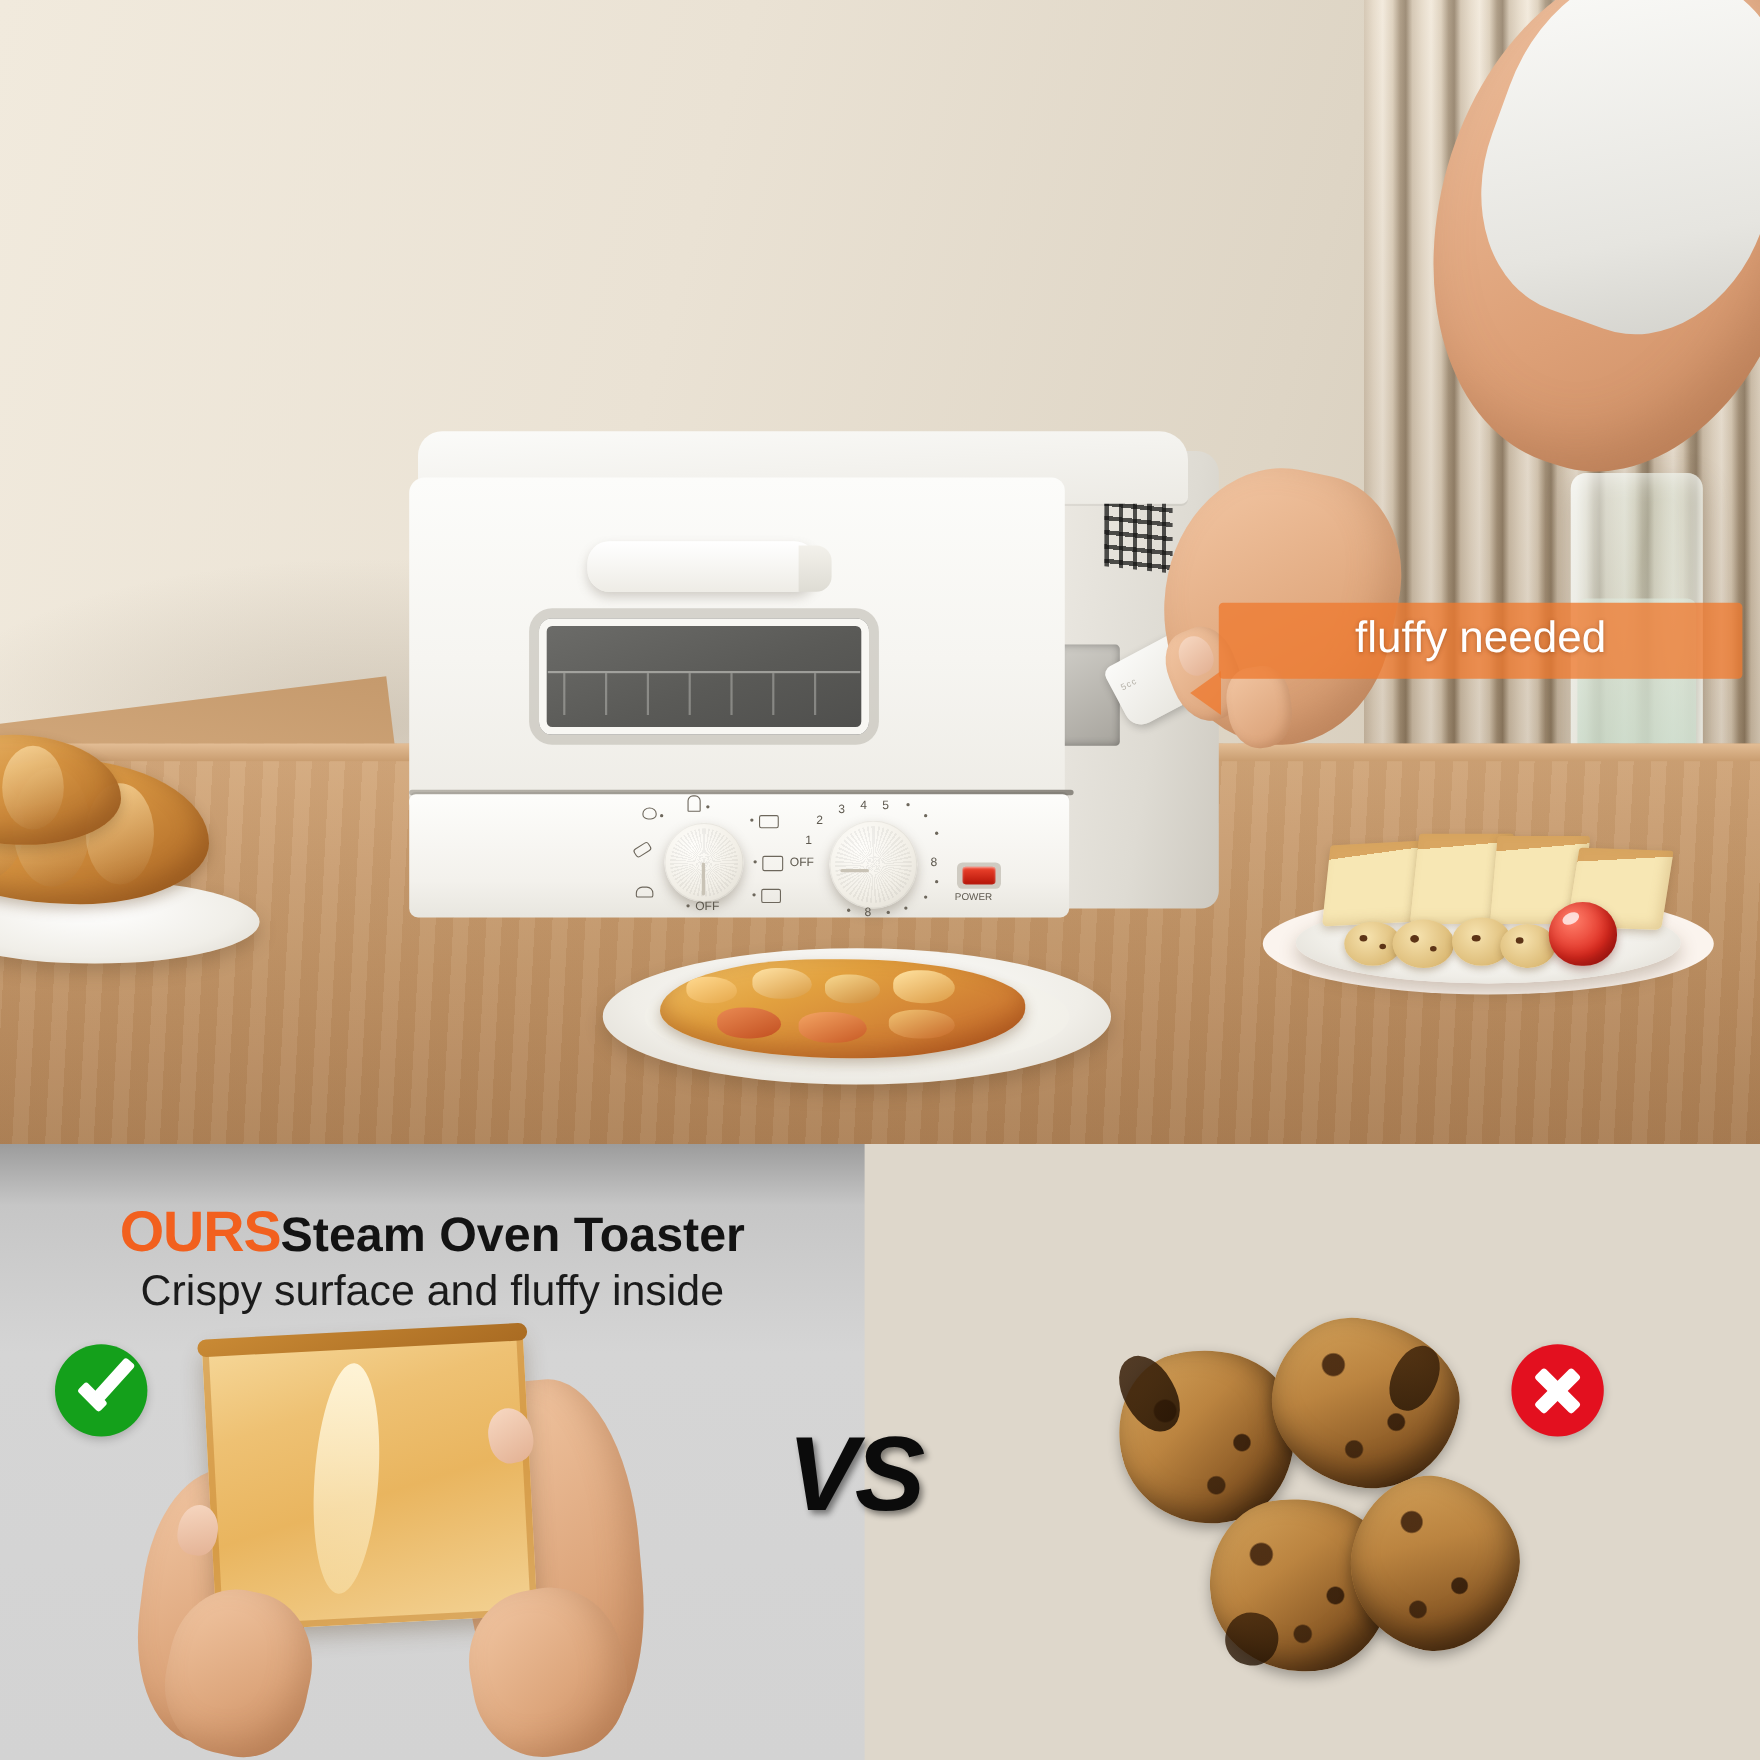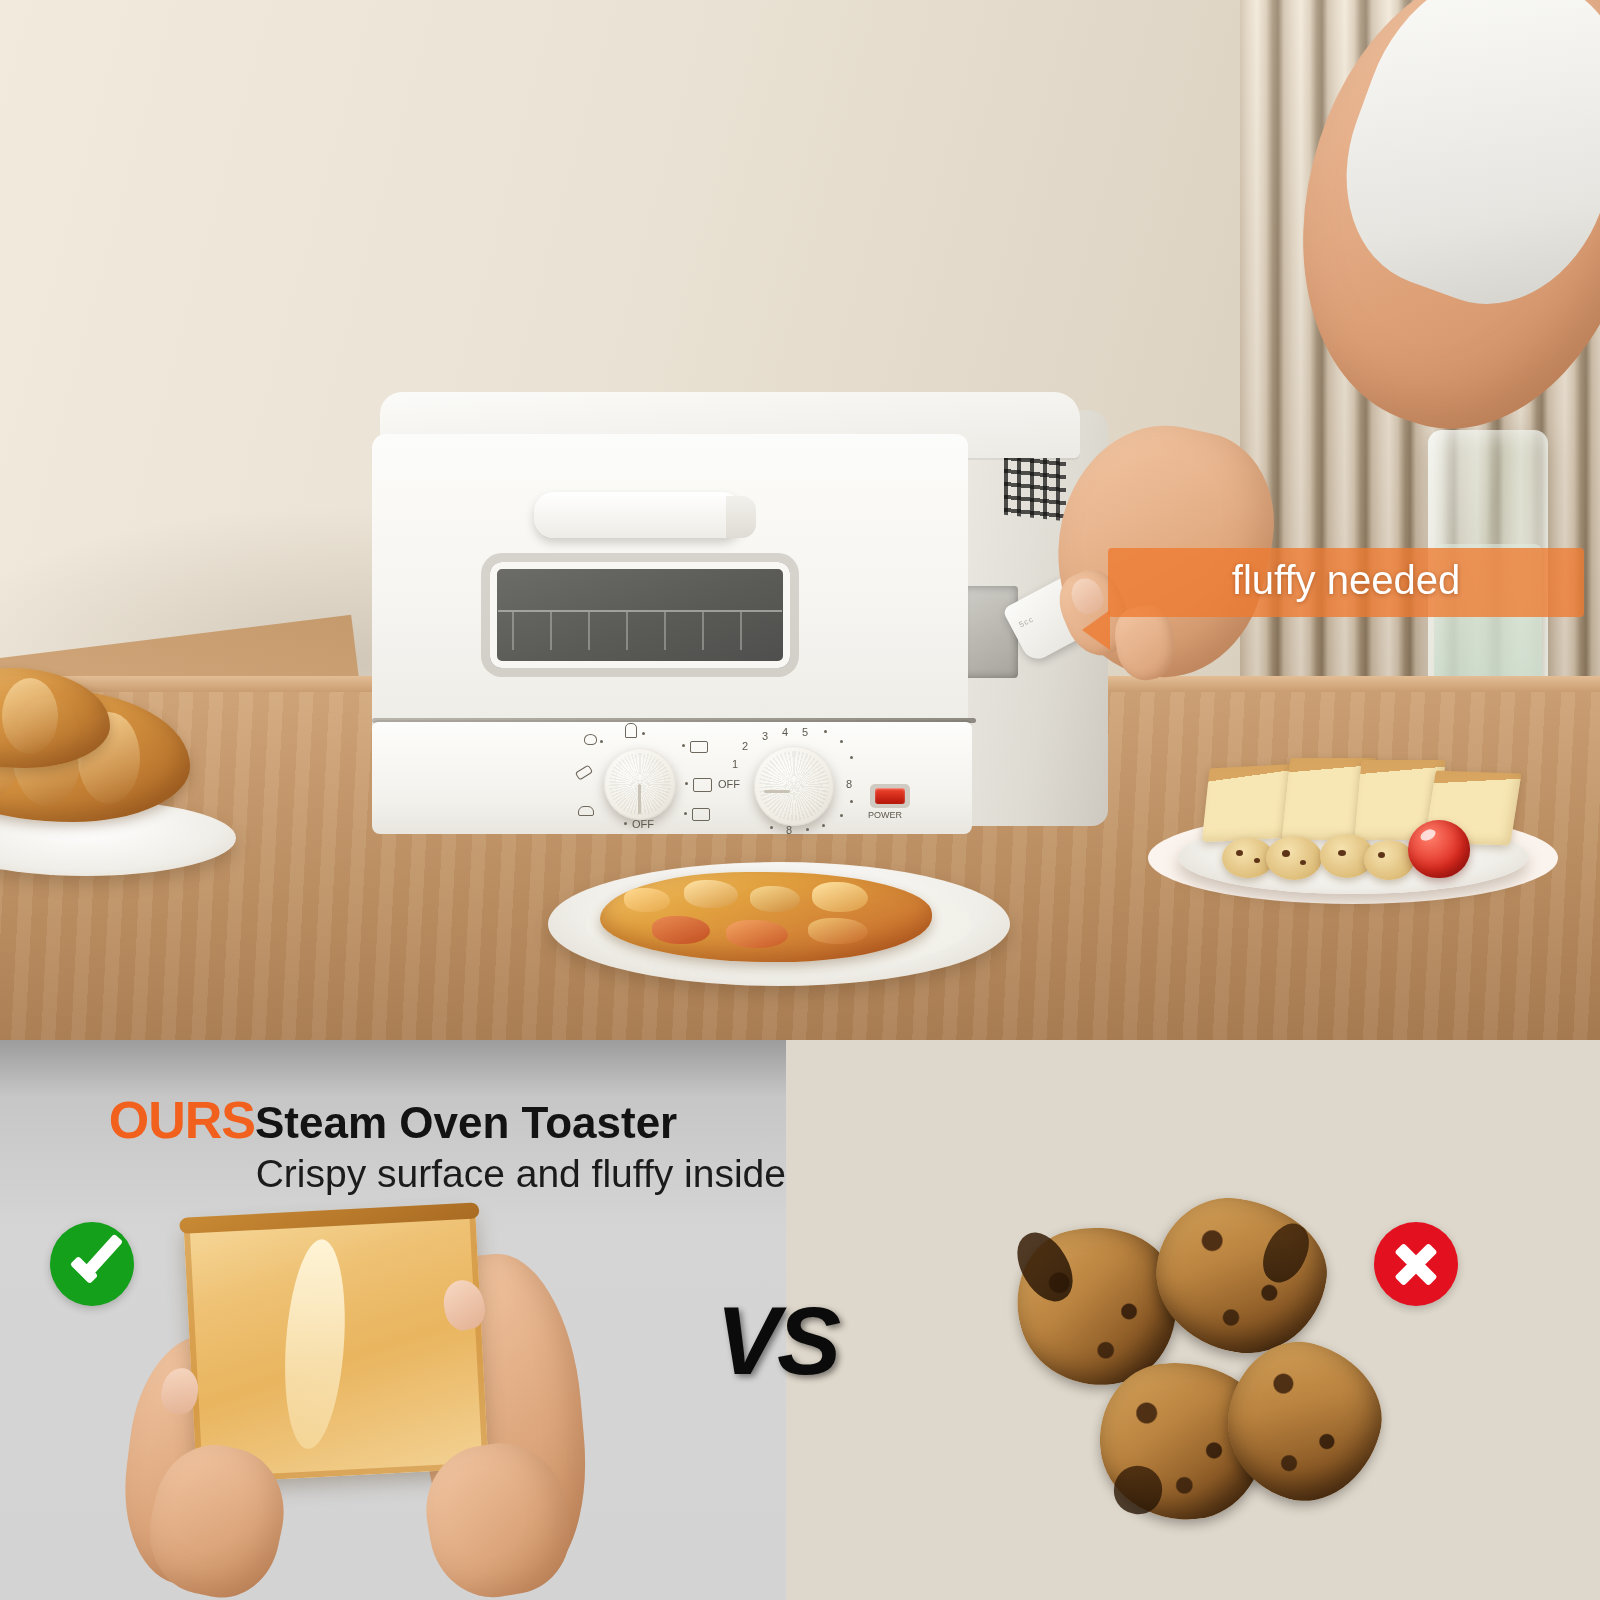--- a/index.html
+++ b/index.html
@@ -162,21 +162,21 @@
   
   #compare{position:absolute;left:0;top:1040px;width:1600px;height:560px;}
   .panel{position:absolute;top:0;height:560px;overflow:hidden;}
   #panel-left{left:0;width:786px;
         background:linear-gradient(180deg,#9c9c9c 0%,#c6c6c6 10%,#d5d5d5 34%,#d3d3d3 100%);}
   #panel-right{left:786px;width:814px;
         background:linear-gradient(180deg,#6e6e6e 0%,#8f8f8f 12%,#999999 34%,#969696 100%);}
   .p-title{position:absolute;top:50px;width:100%;text-align:center;
         font-family:"Liberation Sans Narrow","Liberation Sans",sans-serif;
         font-weight:700;font-size:44px;white-space:nowrap;}
-  .p-sub{position:absolute;top:112px;width:100%;text-align:right;
+  .p-sub{position:absolute;top:112px;width:100%;text-align:center;
         font-family:"Liberation Sans Narrow","Liberation Sans",sans-serif;font-size:39px;}
   #left-title{color:#131313;}
   #left-title .ours{color:#F2601E;font-size:52px;letter-spacing:-1px;}
   #left-sub{color:#1b1b1b;}
   #right-title{color:#ffffff;}
   #right-sub{color:#f4f4f4;}
 
   .badge{position:absolute;width:84px;height:84px;border-radius:50%;}
   #badge-check{left:50px;top:1222px;background:#14a01b;box-shadow:0 3px 9px rgba(0,0,0,.2);}
   #badge-x{left:1374px;top:1222px;background:#e3101f;box-shadow:0 3px 9px rgba(0,0,0,.2);}

